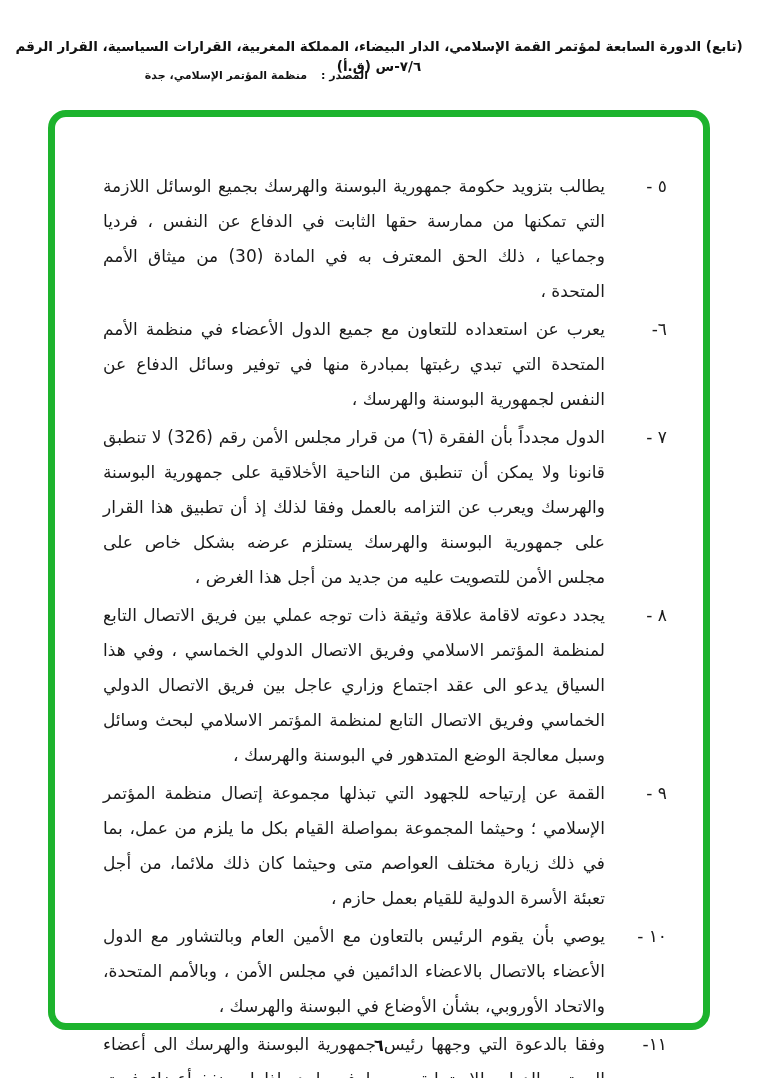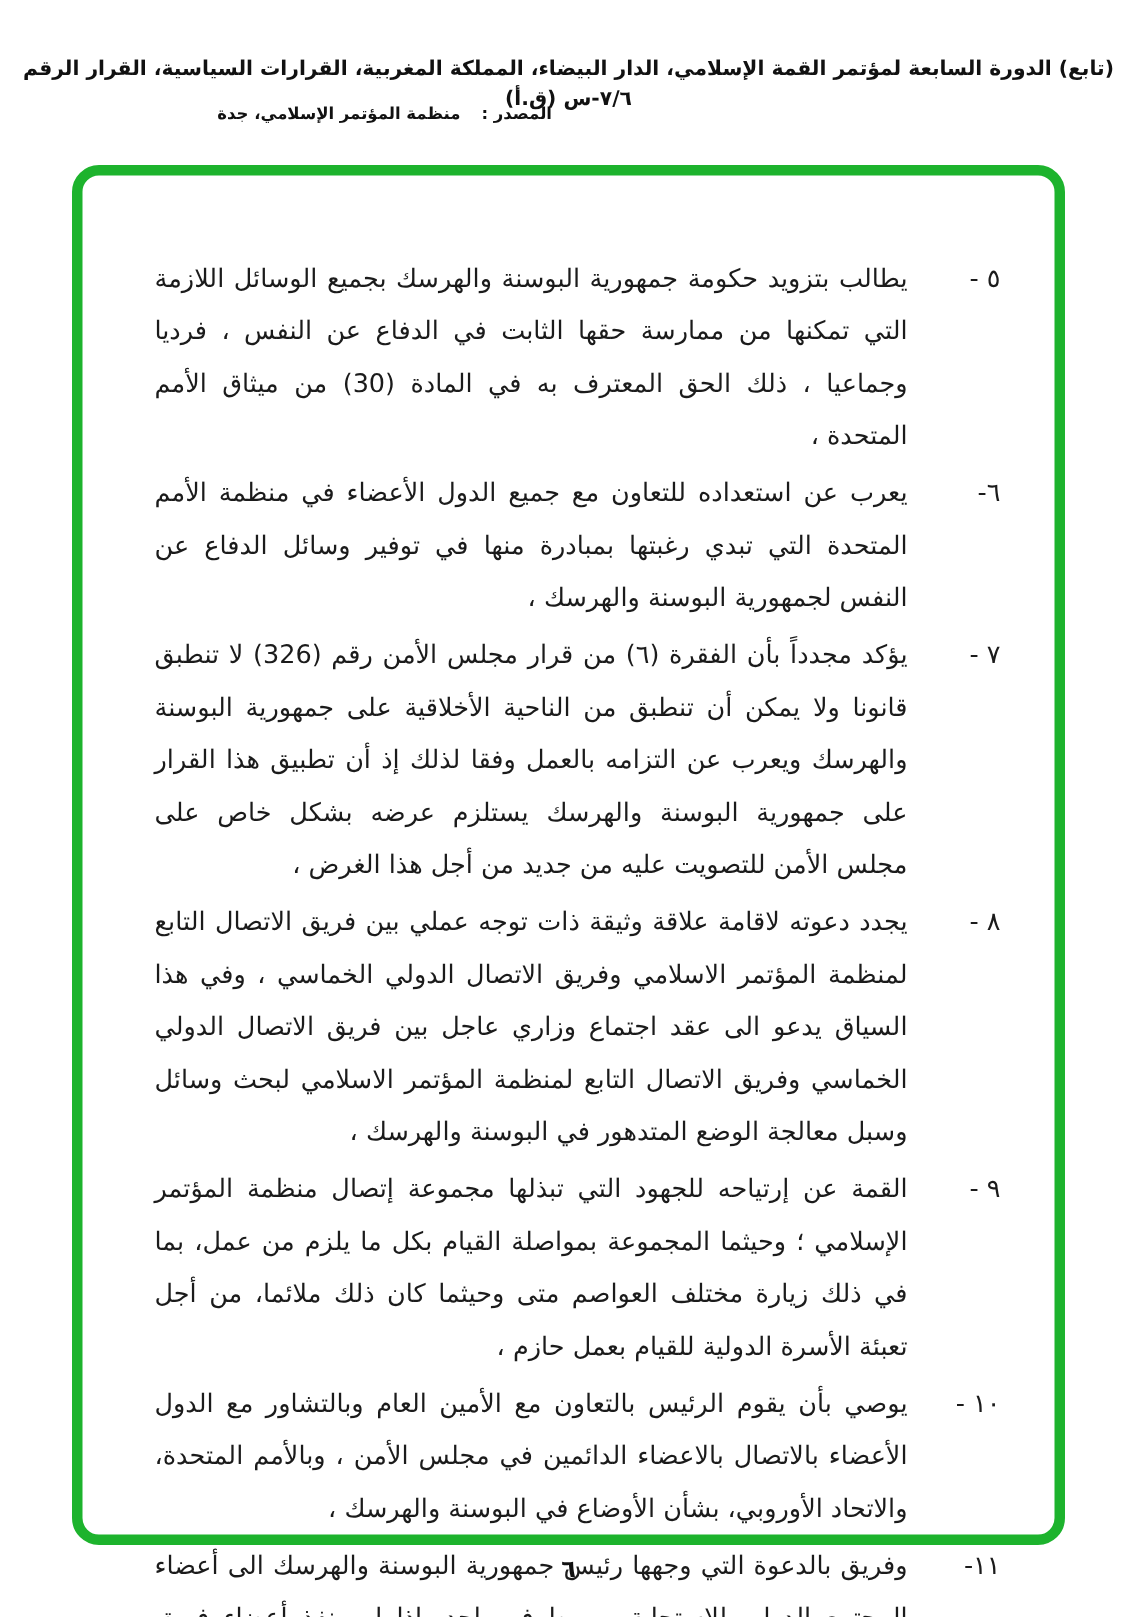--- a/index.html
+++ b/index.html
@@ -66,36 +66,36 @@
 
     <div class="para">
       <span class="num">٥ -</span><span class="kw">يطالب</span><span> بتزويد حكومة جمهورية البوسنة والهرسك بجميع الوسائل اللازمة التي تمكنها من ممارسة حقها الثابت في الدفاع عن النفس ، فرديا وجماعيا ، ذلك الحق المعترف به في المادة (30) من ميثاق الأمم المتحدة ،</span>
     </div>
 
     <div class="para">
       <span class="num">٦-</span><span class="kw">يعرب</span><span> عن استعداده للتعاون مع جميع الدول الأعضاء في منظمة الأمم المتحدة التي تبدي رغبتها بمبادرة منها في توفير وسائل الدفاع عن النفس لجمهورية البوسنة والهرسك ،</span>
     </div>
 
     <div class="para">
-      <span class="num">٧ -</span><span class="kw">يؤكد مجدداً</span><span> بأن الفقرة (٦) من قرار مجلس الأمن رقم (326) لا تنطبق قانونا ولا يمكن أن تنطبق من الناحية الأخلاقية على جمهورية البوسنة والهرسك ويعرب عن التزامه بالعمل وفقا لذلك إذ أن تطبيق هذا القرار على جمهورية البوسنة والهرسك يستلزم عرضه بشكل خاص على مجلس الأمن للتصويت عليه من جديد من أجل هذا الغرض ،</span>
+      <span class="num">٧ -</span><span class="kw">الدول مجدداً</span><span> بأن الفقرة (٦) من قرار مجلس الأمن رقم (326) لا تنطبق قانونا ولا يمكن أن تنطبق من الناحية الأخلاقية على جمهورية البوسنة والهرسك ويعرب عن التزامه بالعمل وفقا لذلك إذ أن تطبيق هذا القرار على جمهورية البوسنة والهرسك يستلزم عرضه بشكل خاص على مجلس الأمن للتصويت عليه من جديد من أجل هذا الغرض ،</span>
     </div>
 
     <div class="para">
       <span class="num">٨ -</span><span class="kw">يجدد</span><span> دعوته لاقامة علاقة وثيقة ذات توجه عملي بين فريق الاتصال التابع لمنظمة المؤتمر الاسلامي وفريق الاتصال الدولي الخماسي ، وفي هذا السياق يدعو الى عقد اجتماع وزاري عاجل بين فريق الاتصال الدولي الخماسي وفريق الاتصال التابع لمنظمة المؤتمر الاسلامي لبحث وسائل وسبل معالجة الوضع المتدهور في البوسنة والهرسك ،</span>
     </div>
 
     <div class="para">
       <span class="num">٩ -</span><span class="kw">القمة عن إرتياحه</span><span> للجهود التي تبذلها مجموعة إتصال منظمة المؤتمر الإسلامي ؛ </span><span class="kw">وحيثما</span><span> المجموعة بمواصلة القيام بكل ما يلزم من عمل، بما في ذلك زيارة مختلف العواصم متى وحيثما كان ذلك ملائما، من أجل تعبئة الأسرة الدولية للقيام بعمل حازم ،</span>
     </div>
 
     <div class="para">
       <span class="num">١٠ -</span><span class="kw">يوصي</span><span> بأن يقوم الرئيس بالتعاون مع الأمين العام وبالتشاور مع الدول الأعضاء بالاتصال بالاعضاء الدائمين في مجلس الأمن ، وبالأمم المتحدة، والاتحاد الأوروبي، بشأن الأوضاع في البوسنة والهرسك ،</span>
     </div>
 
     <div class="para">
-      <span class="num">١١-</span><span class="kw">وفريق</span><span> بالدعوة التي وجهها رئيس جمهورية البوسنة والهرسك الى أعضاء المجتمع الدولي للاستجابة من طرف واحد، إذا لم ينفذ أعضاء فريق الاتصال الدولي الخماسي الاقتراح التوفيقي ، كما </span>
+      <span class="num">١١-</span><span class="kw">وفقا</span><span> بالدعوة التي وجهها رئيس جمهورية البوسنة والهرسك الى أعضاء المجتمع الدولي للاستجابة من طرف واحد، إذا لم ينفذ أعضاء فريق الاتصال الدولي الخماسي الاقتراح التوفيقي ، كما </span>
     </div>
 
   </div>
 
   <div class="page-num">٦</div>
 
 </div>
 
 </body></html>

